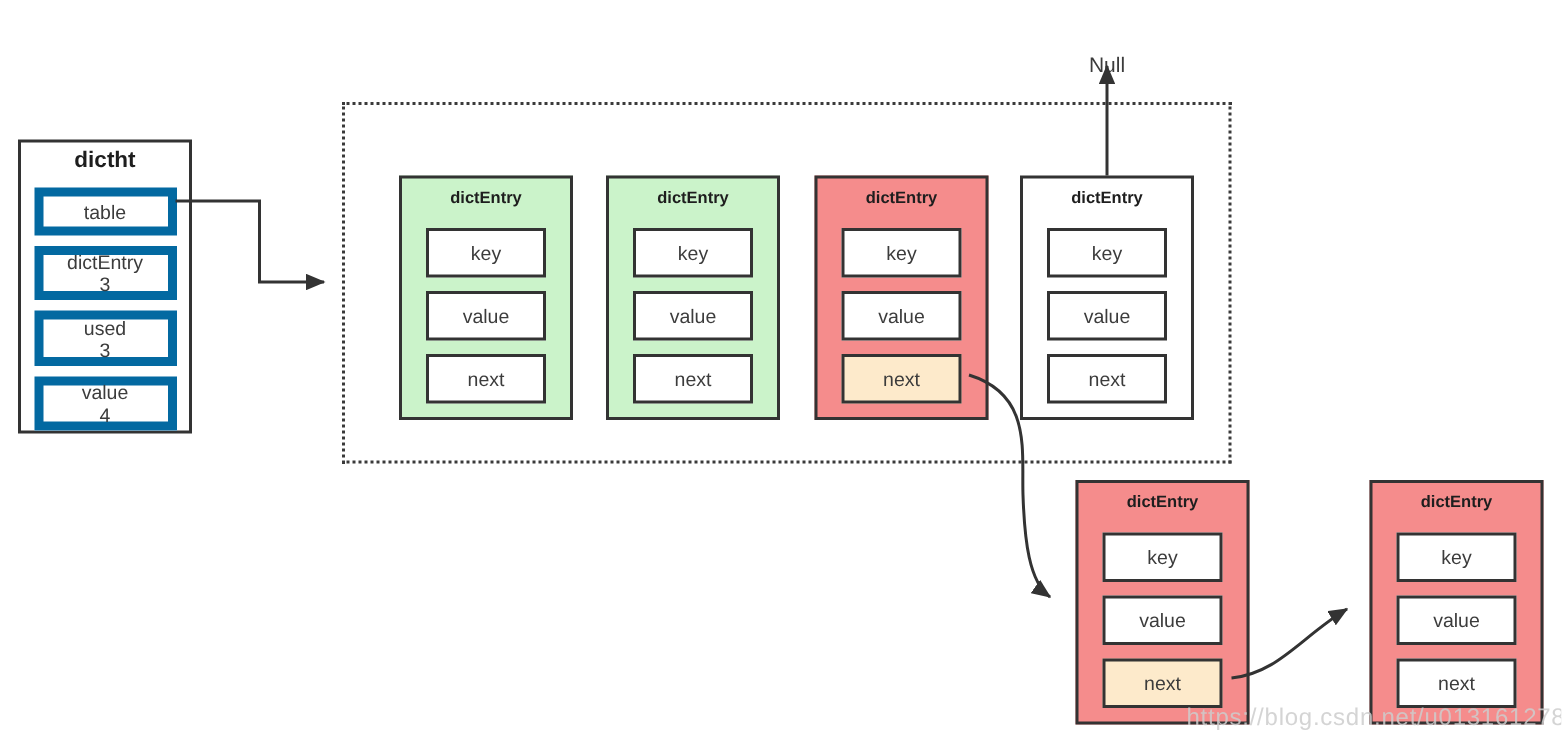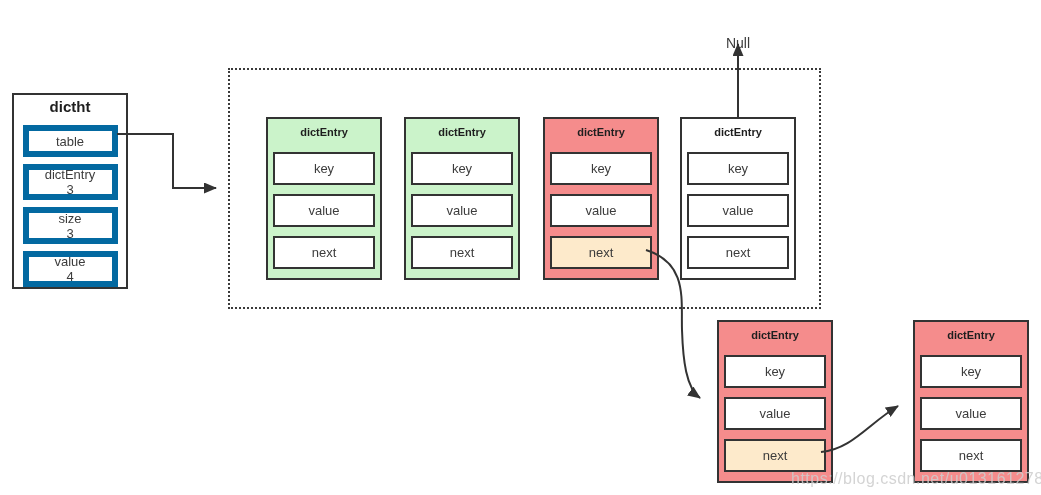--- a/index.html
+++ b/index.html
@@ -16,21 +16,21 @@
   .dictht{position:absolute;left:12px;top:93px;width:116px;height:196px;border:2px solid #333;box-sizing:border-box;background:#fff;display:flex;flex-direction:column;align-items:center;z-index:2;}
   .dictht-title{font-weight:bold;font-size:15px;line-height:22px;margin-top:1px;color:#1e1e1e;}
   .dfield{width:95px;min-height:32px;border:6px solid #0369a1;box-sizing:border-box;background:#fff;display:flex;flex-direction:column;align-items:center;justify-content:center;font-size:13px;line-height:15px;margin-top:7px;color:#3c3c3c;}
 
   
   .entry{position:absolute;width:116px;height:163px;border:2px solid #333;box-sizing:border-box;display:flex;flex-direction:column;align-items:center;z-index:2;background:#fff;}
   .entry.green{background:#cbf3ca;}
   .entry.red{background:#f58c8c;}
   .entry.white{background:#ffffff;}
   .entry-title{font-weight:bold;font-size:11px;line-height:22px;margin-top:2px;color:#1e1e1e;}
-  .cell{width:102px;height:33px;border:2px solid #333;box-sizing:border-box;background:#fff;display:flex;align-items:center;justify-content:center;font-size:13px;margin-top:9px;color:#3c3c3c;}
+  .cell{width:80px;height:33px;border:2px solid #333;box-sizing:border-box;background:#fff;display:flex;align-items:center;justify-content:center;font-size:13px;margin-top:9px;color:#3c3c3c;}
   .cell.cream{background:#fdeacb;}
 
   
   .null-label{position:absolute;left:712px;top:4px;width:52px;text-align:center;font-size:14px;color:#3c3c3c;z-index:2;margin-top:31px;}
   .collision-label{position:absolute;left:537px;top:86px;width:160px;font-size:13px;color:#3c3c3c;z-index:2;white-space:nowrap;}
   .watermark{position:absolute;left:791px;top:470px;font-size:16px;letter-spacing:0.5px;color:rgba(205,205,205,0.85);z-index:6;white-space:nowrap;}
 </style>
 </head>
 <body>
 
@@ -43,21 +43,21 @@
   <div class="dictht">
     <div class="dictht-title">dictht</div>
     <div class="dfield">
       <span>table</span>
     </div>
     <div class="dfield">
       <span>dictEntry</span>
       <span>3</span>
     </div>
     <div class="dfield">
-      <span>size</span>
+      <span>used</span>
       <span>3</span>
     </div>
     <div class="dfield">
       <span>value</span>
       <span>4</span>
     </div>
   </div>
 
   <div class="entry green" style="left:266px;top:117px">
     <div class="entry-title">dictEntry</div>

